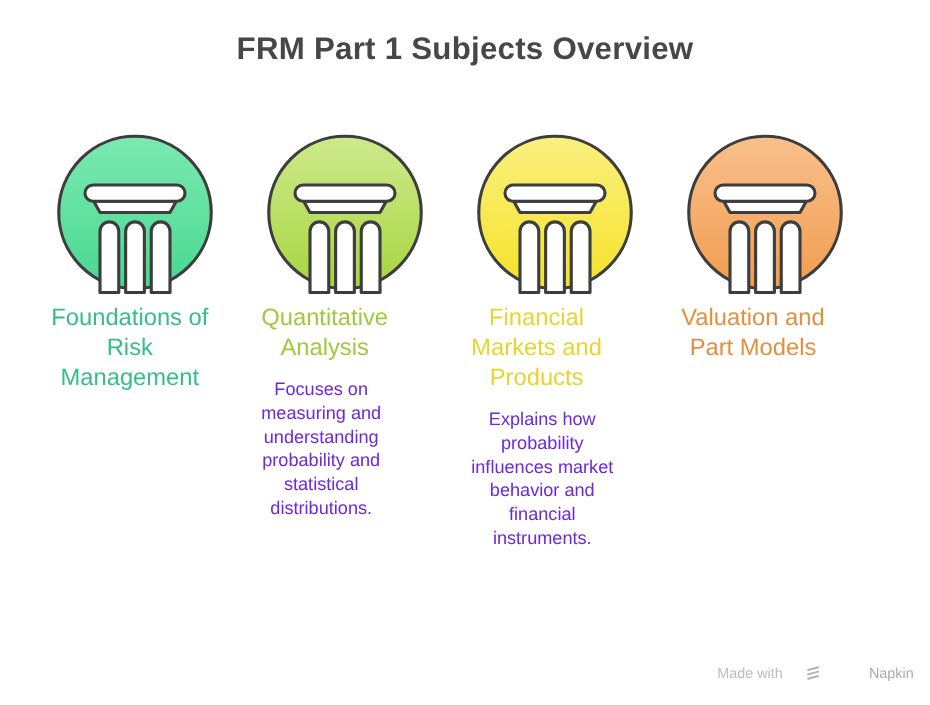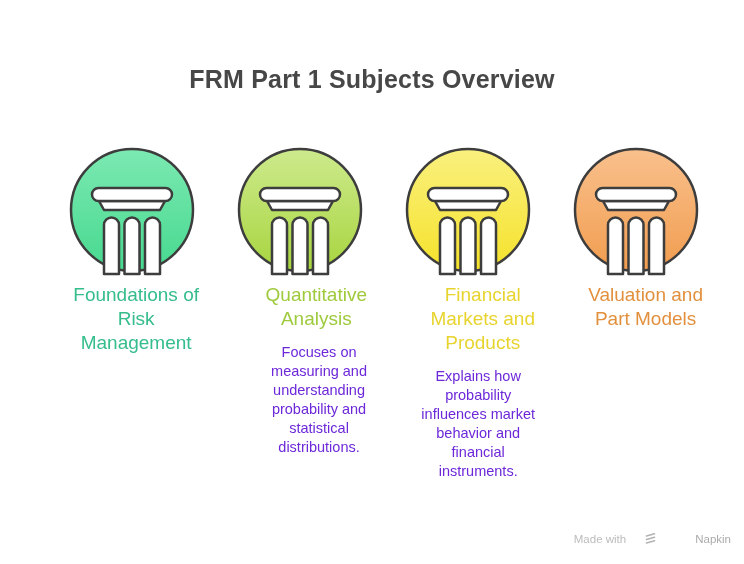--- a/index.html
+++ b/index.html
@@ -9,39 +9,39 @@
   }
   .page{
     position:relative;
     width:744px;height:564px;
     background:#ffffff;
     overflow:hidden;
     margin:0 auto;
   }
   .page-title{
     margin:0;
-    padding-top:64px;
+    padding-top:24px;
     text-align:center;
     font-size:25px;
     line-height:30px;
     font-weight:bold;
     color:#474747;
     letter-spacing:.2px;
   }
   .columns{
     display:flex;
     justify-content:center;
     gap:10px;
     margin-top:52px;
   }
   .column{
     width:158px;
     display:flex;
     flex-direction:column;
-    align-items:flex-end;
+    align-items:flex-start;
     text-align:center;
   }
   .icon-wrap{
     height:132px;
     display:flex;
     justify-content:center;
   }
   .subject-title{
     margin-top:5px;
     font-size:19px;

